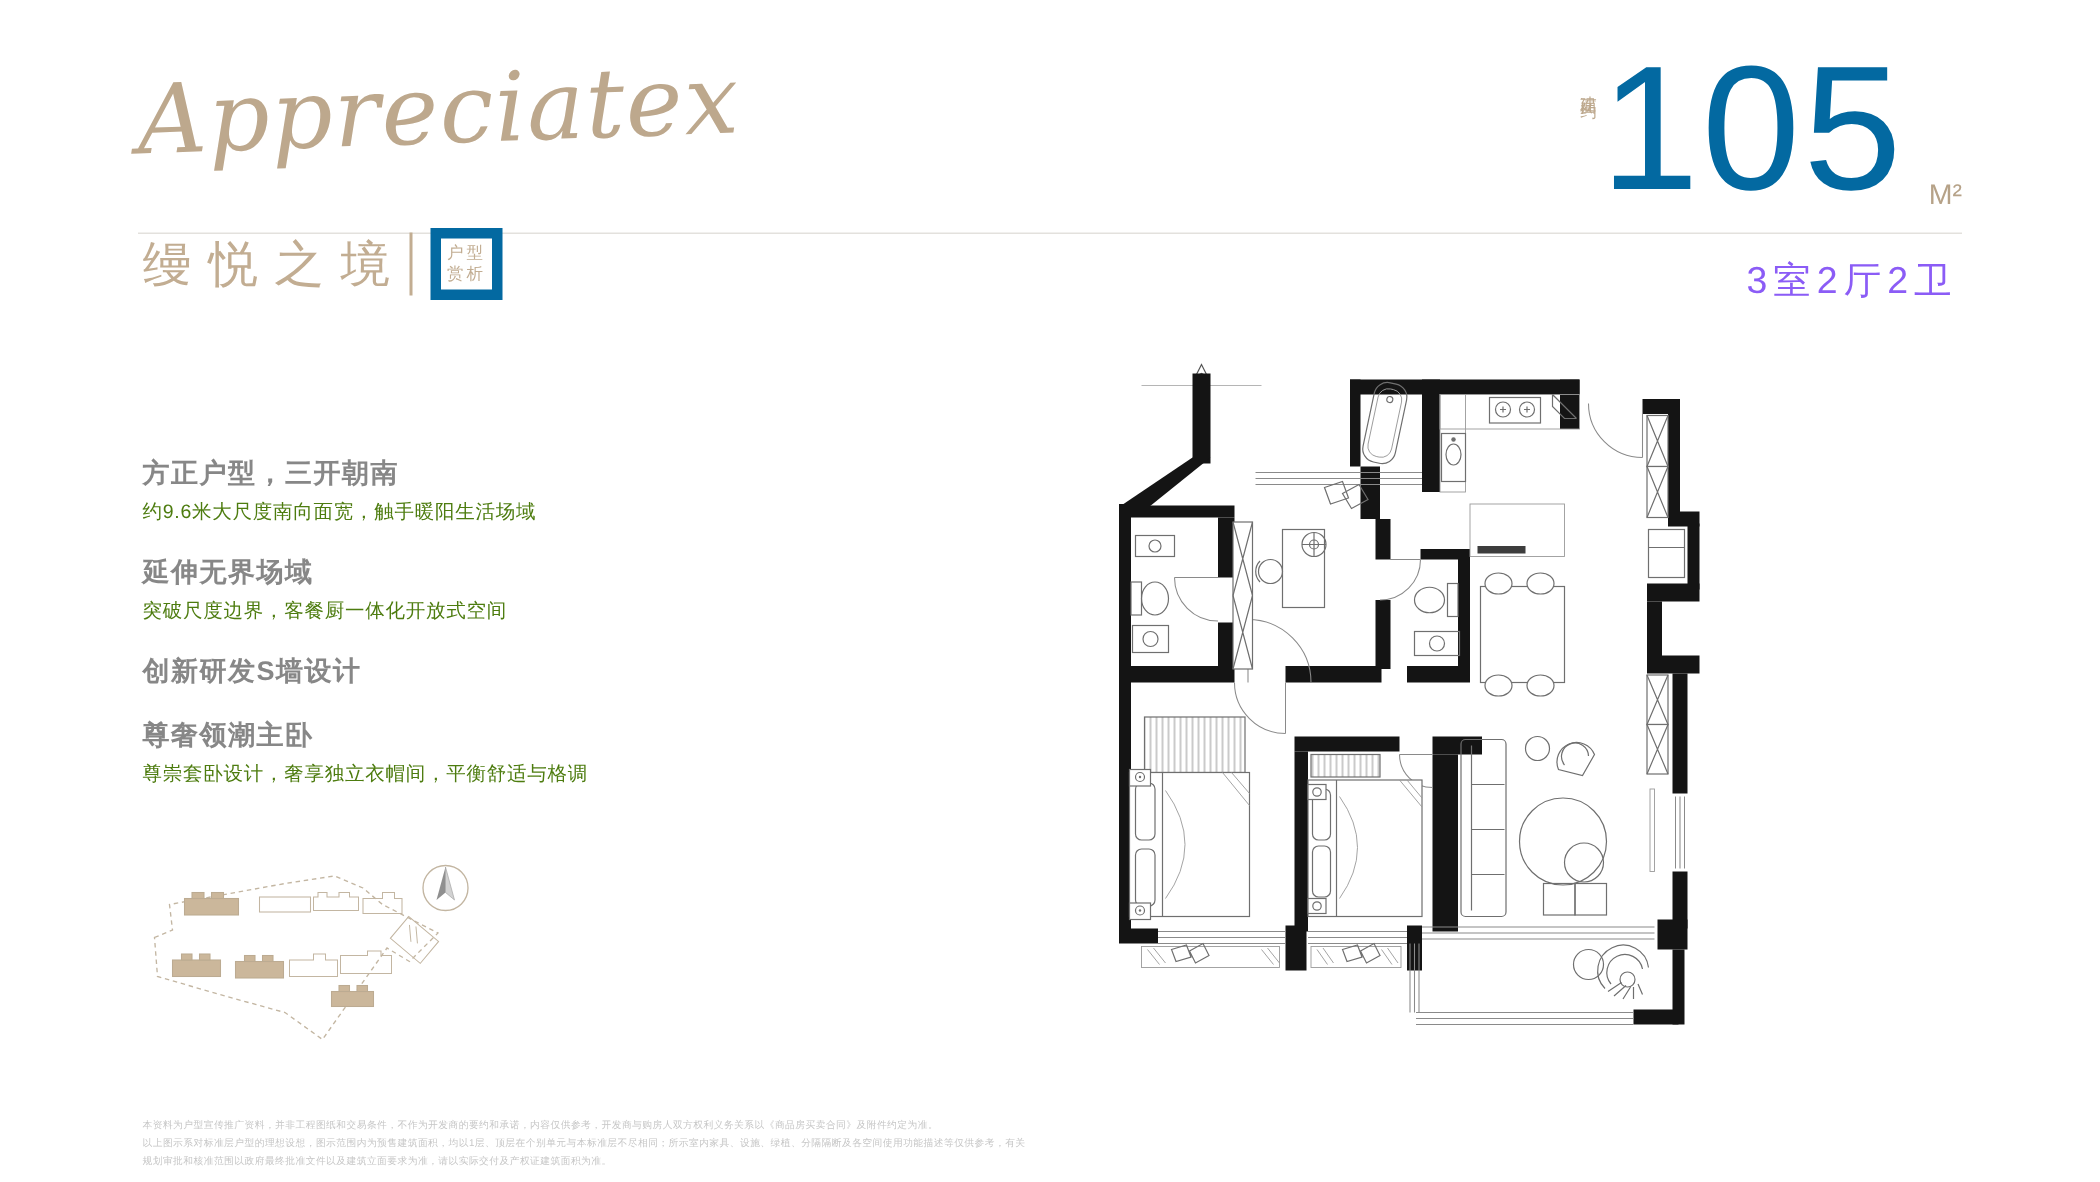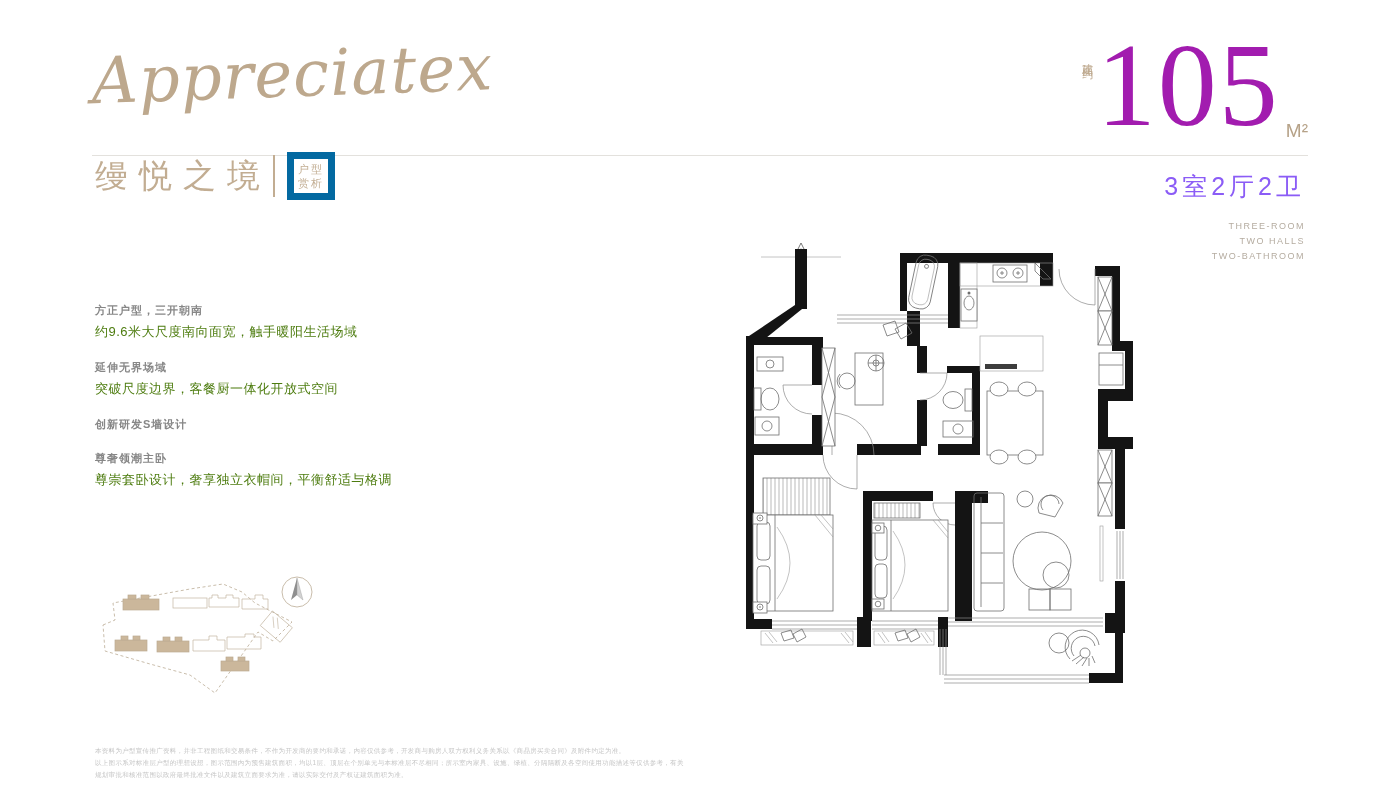--- a/index.html
+++ b/index.html
@@ -4,37 +4,37 @@
 <style>
   html,body{margin:0;padding:0;background:#fff;}
   #page{position:relative;width:1400px;height:788px;background:#ffffff;overflow:hidden;
         font-family:"Liberation Sans",sans-serif;}
   
   .script-logo{position:absolute;left:92px;top:38px;width:360px;height:105px;
       font-family:"DejaVu Serif",serif;font-style:italic;font-size:64px;color:#bda88d;
       letter-spacing:1px;transform:rotate(-2deg);white-space:nowrap;}
   .area-block{position:absolute;right:92px;top:32px;height:120px;display:flex;align-items:flex-start;}
   .area-prefix{writing-mode:vertical-rl;font-size:11px;color:#bda88d;letter-spacing:3px;margin-top:22px;margin-right:2px;}
-  .area-number{font-size:118px;line-height:108px;font-weight:100;color:#a21caf;
-      font-family:Liberation Serif, serif;letter-spacing:2px;}
-  .area-unit{font-size:19px;color:#b6a288;align-self:flex-end;margin-bottom:10px;margin-left:6px;}
+  .area-number{font-size:118px;line-height:108px;font-weight:100;color:#0369a1;
+      font-family:Liberation Sans, sans-serif;letter-spacing:2px;}
+  .area-unit{font-size:19px;color:#b6a288;align-self:flex-end;margin-bottom:10px;margin-left:16px;}
   .top-divider{position:absolute;left:92px;right:92px;top:155px;height:1px;background:#e3e1dd;}
   
   .title-row{position:absolute;left:95px;top:152px;display:flex;align-items:center;}
   .main-title{font-size:33px;color:#c2ad92;letter-spacing:11px;font-weight:400;}
   .title-sep{width:2px;height:42px;background:#c2ad92;margin:0 12px 0 2px;}
   .title-tag{border:7px solid #0369a1;color:#c2ad92;font-size:11px;line-height:14px;
       letter-spacing:2px;padding:3px 4px;text-align:center;}
   .spec-block{position:absolute;right:95px;top:170px;text-align:right;}
   .spec-rooms{font-size:25px;color:#8b5cf6;letter-spacing:4px;}
   .spec-en{margin-top:16px;font-size:9px;color:#b5aca0;letter-spacing:1.5px;line-height:15px;}
   
   .features{position:absolute;left:95px;top:303px;width:340px;}
   .feature{margin-bottom:19px;}
-  .feature-title{font-size:11px;font-weight:bold;color:#878787;margin-bottom:5px;letter-spacing:1px;}
+  .feature-title{font-size:18px;font-weight:bold;color:#878787;margin-bottom:5px;letter-spacing:1px;}
   .feature-desc{font-size:13px;color:#4d7c0f;letter-spacing:0.5px;}
   
   .site-plan{position:absolute;left:95px;top:565px;width:235px;height:140px;}
   
   .floor-plan{position:absolute;left:737px;top:241px;width:430px;height:467px;}
   
   .disclaimer{position:absolute;left:95px;top:745px;width:640px;font-size:6.5px;
       color:#c6c6c6;line-height:12px;letter-spacing:0.3px;}
   svg .wall{fill:#141414;stroke:none;}
   svg .thin{stroke:#6f6f6f;stroke-width:0.8;fill:none;}
@@ -64,25 +64,20 @@
     <div class="main-title">缦悦之境</div>
     <div class="title-sep"></div>
     <div class="title-tag">
       <div>户型</div>
       <div>赏析</div>
     </div>
   </div>
 
   <div class="spec-block">
     <div class="spec-rooms">3室2厅2卫</div>
-    <div class="spec-en">
-      <div>THREE-ROOM</div>
-      <div>TWO HALLS</div>
-      <div>TWO-BATHROOM</div>
-    </div>
   </div>
 
   <div class="features">
     <div class="feature">
       <div class="feature-title">方正户型，三开朝南</div>
       <div class="feature-desc">约9.6米大尺度南向面宽，触手暖阳生活场域</div>
     </div>
     <div class="feature">
       <div class="feature-title">延伸无界场域</div>
       <div class="feature-desc">突破尺度边界，客餐厨一体化开放式空间</div>

